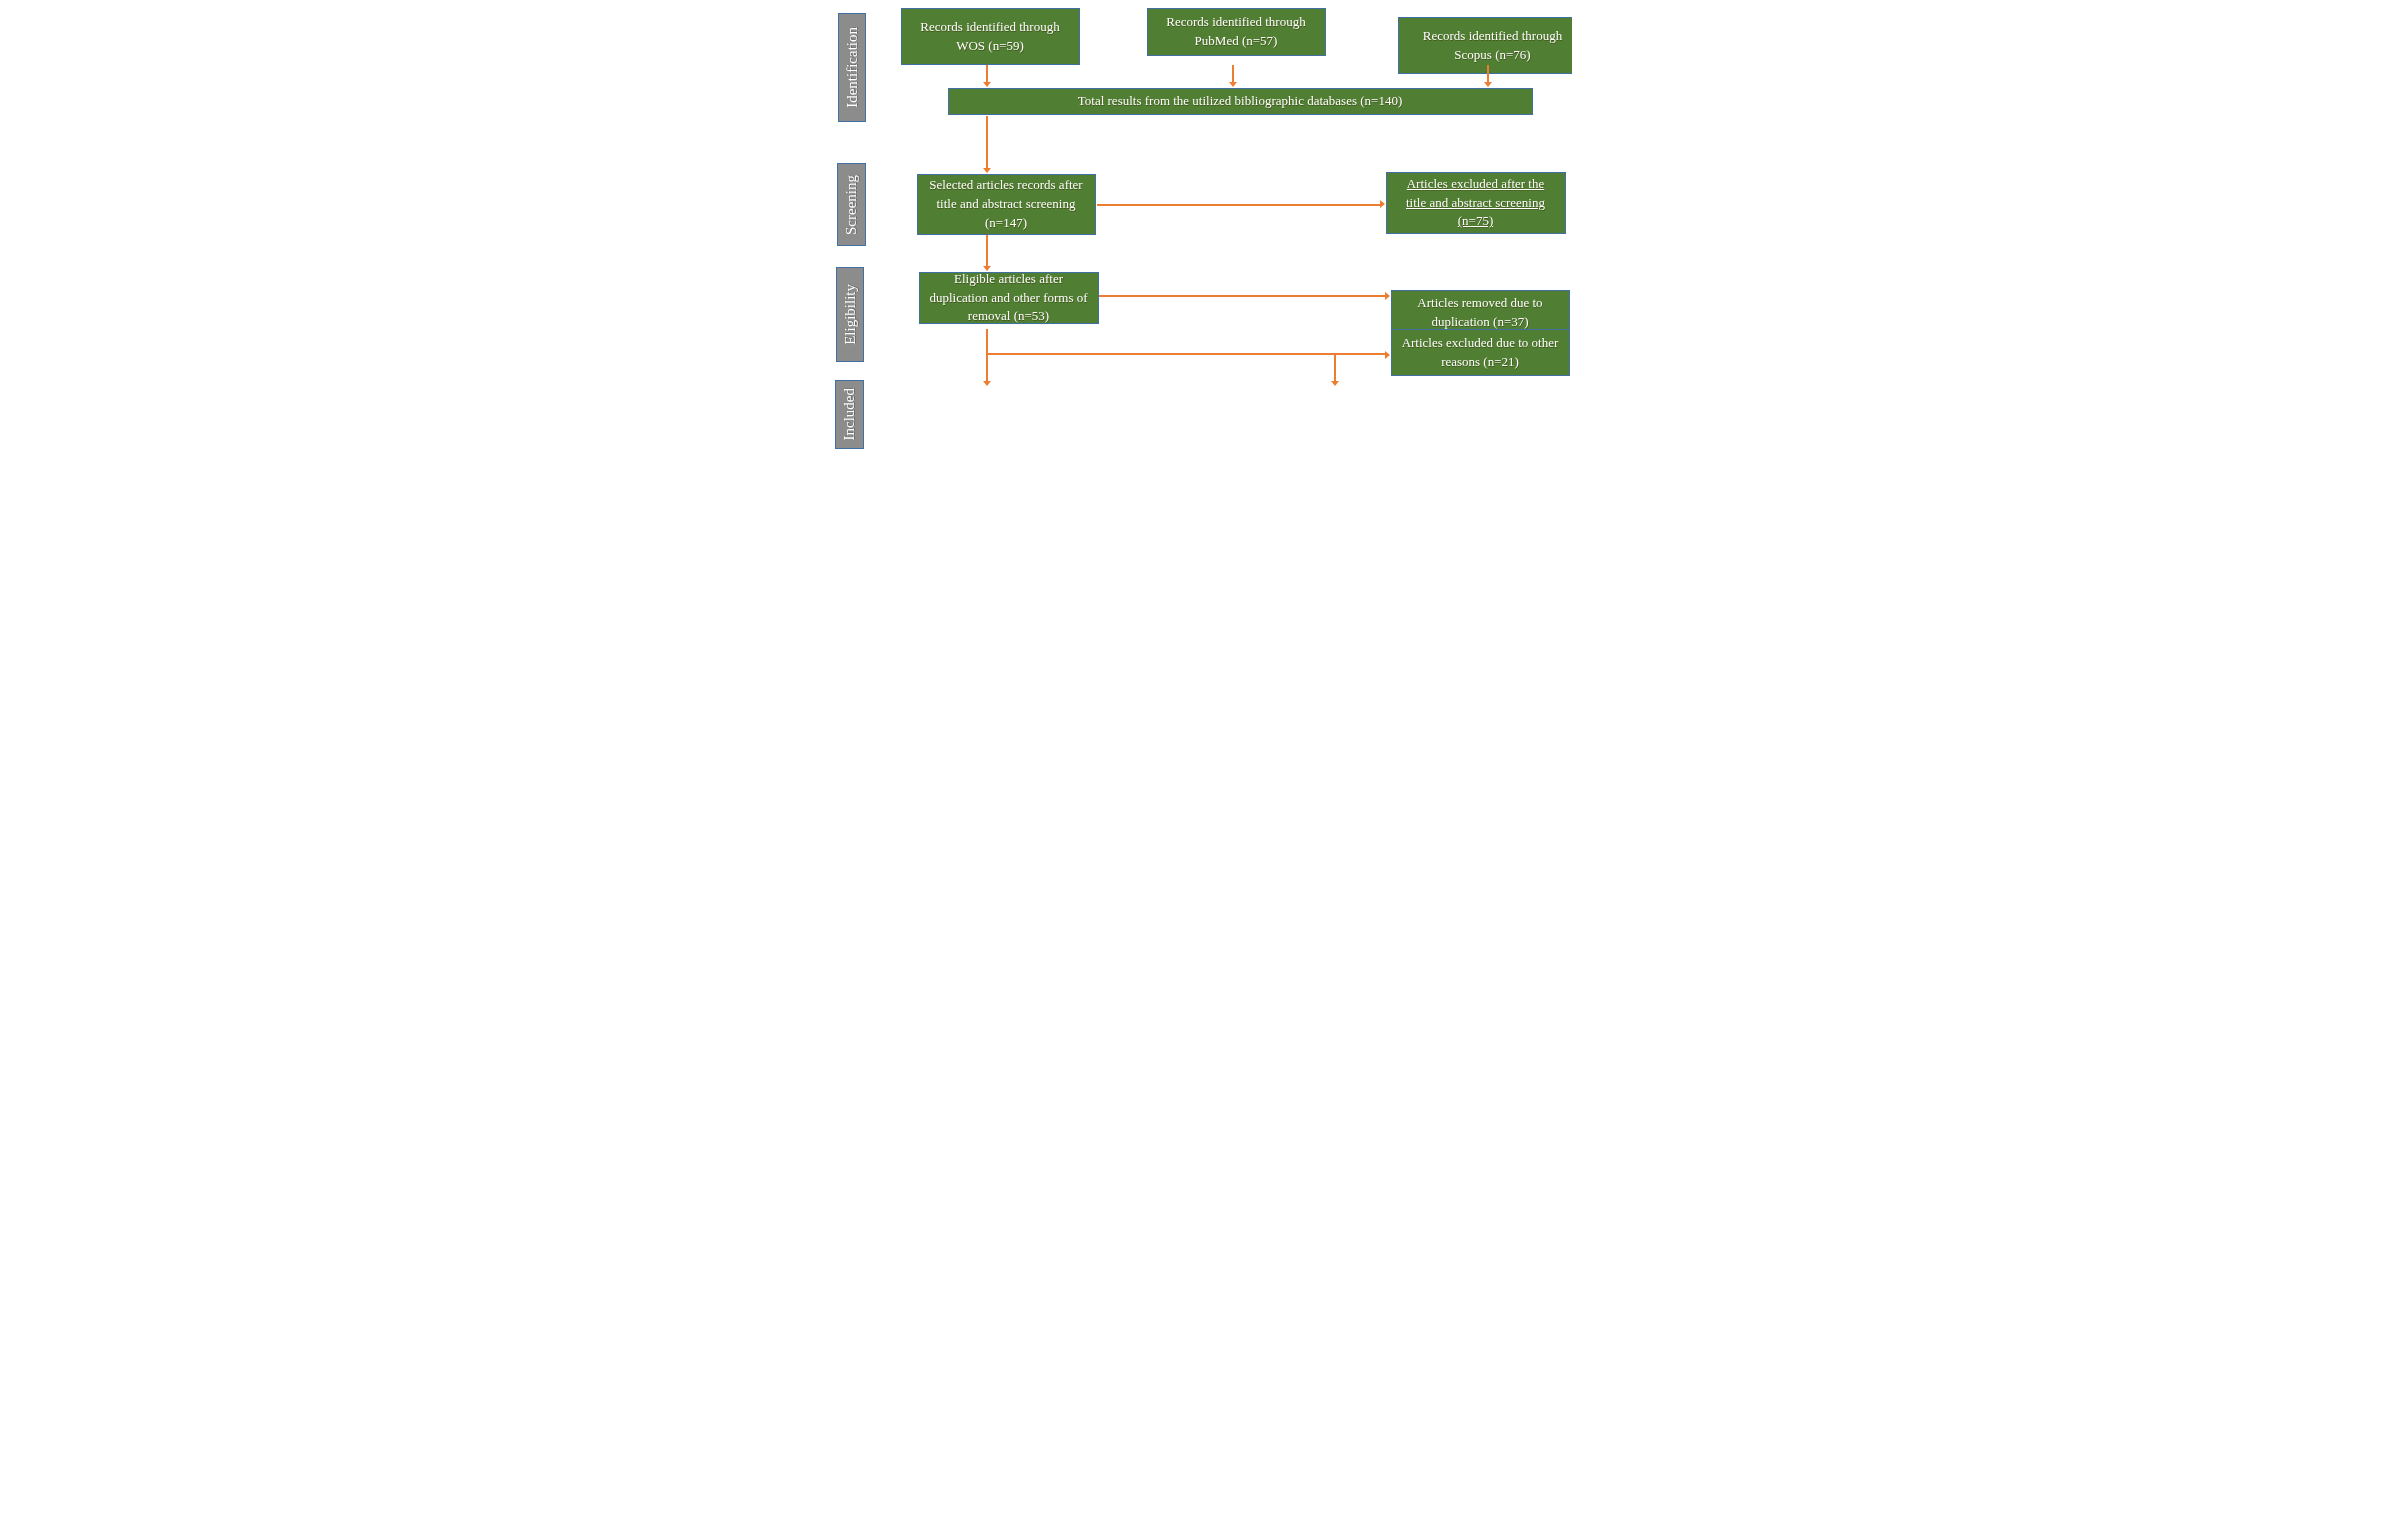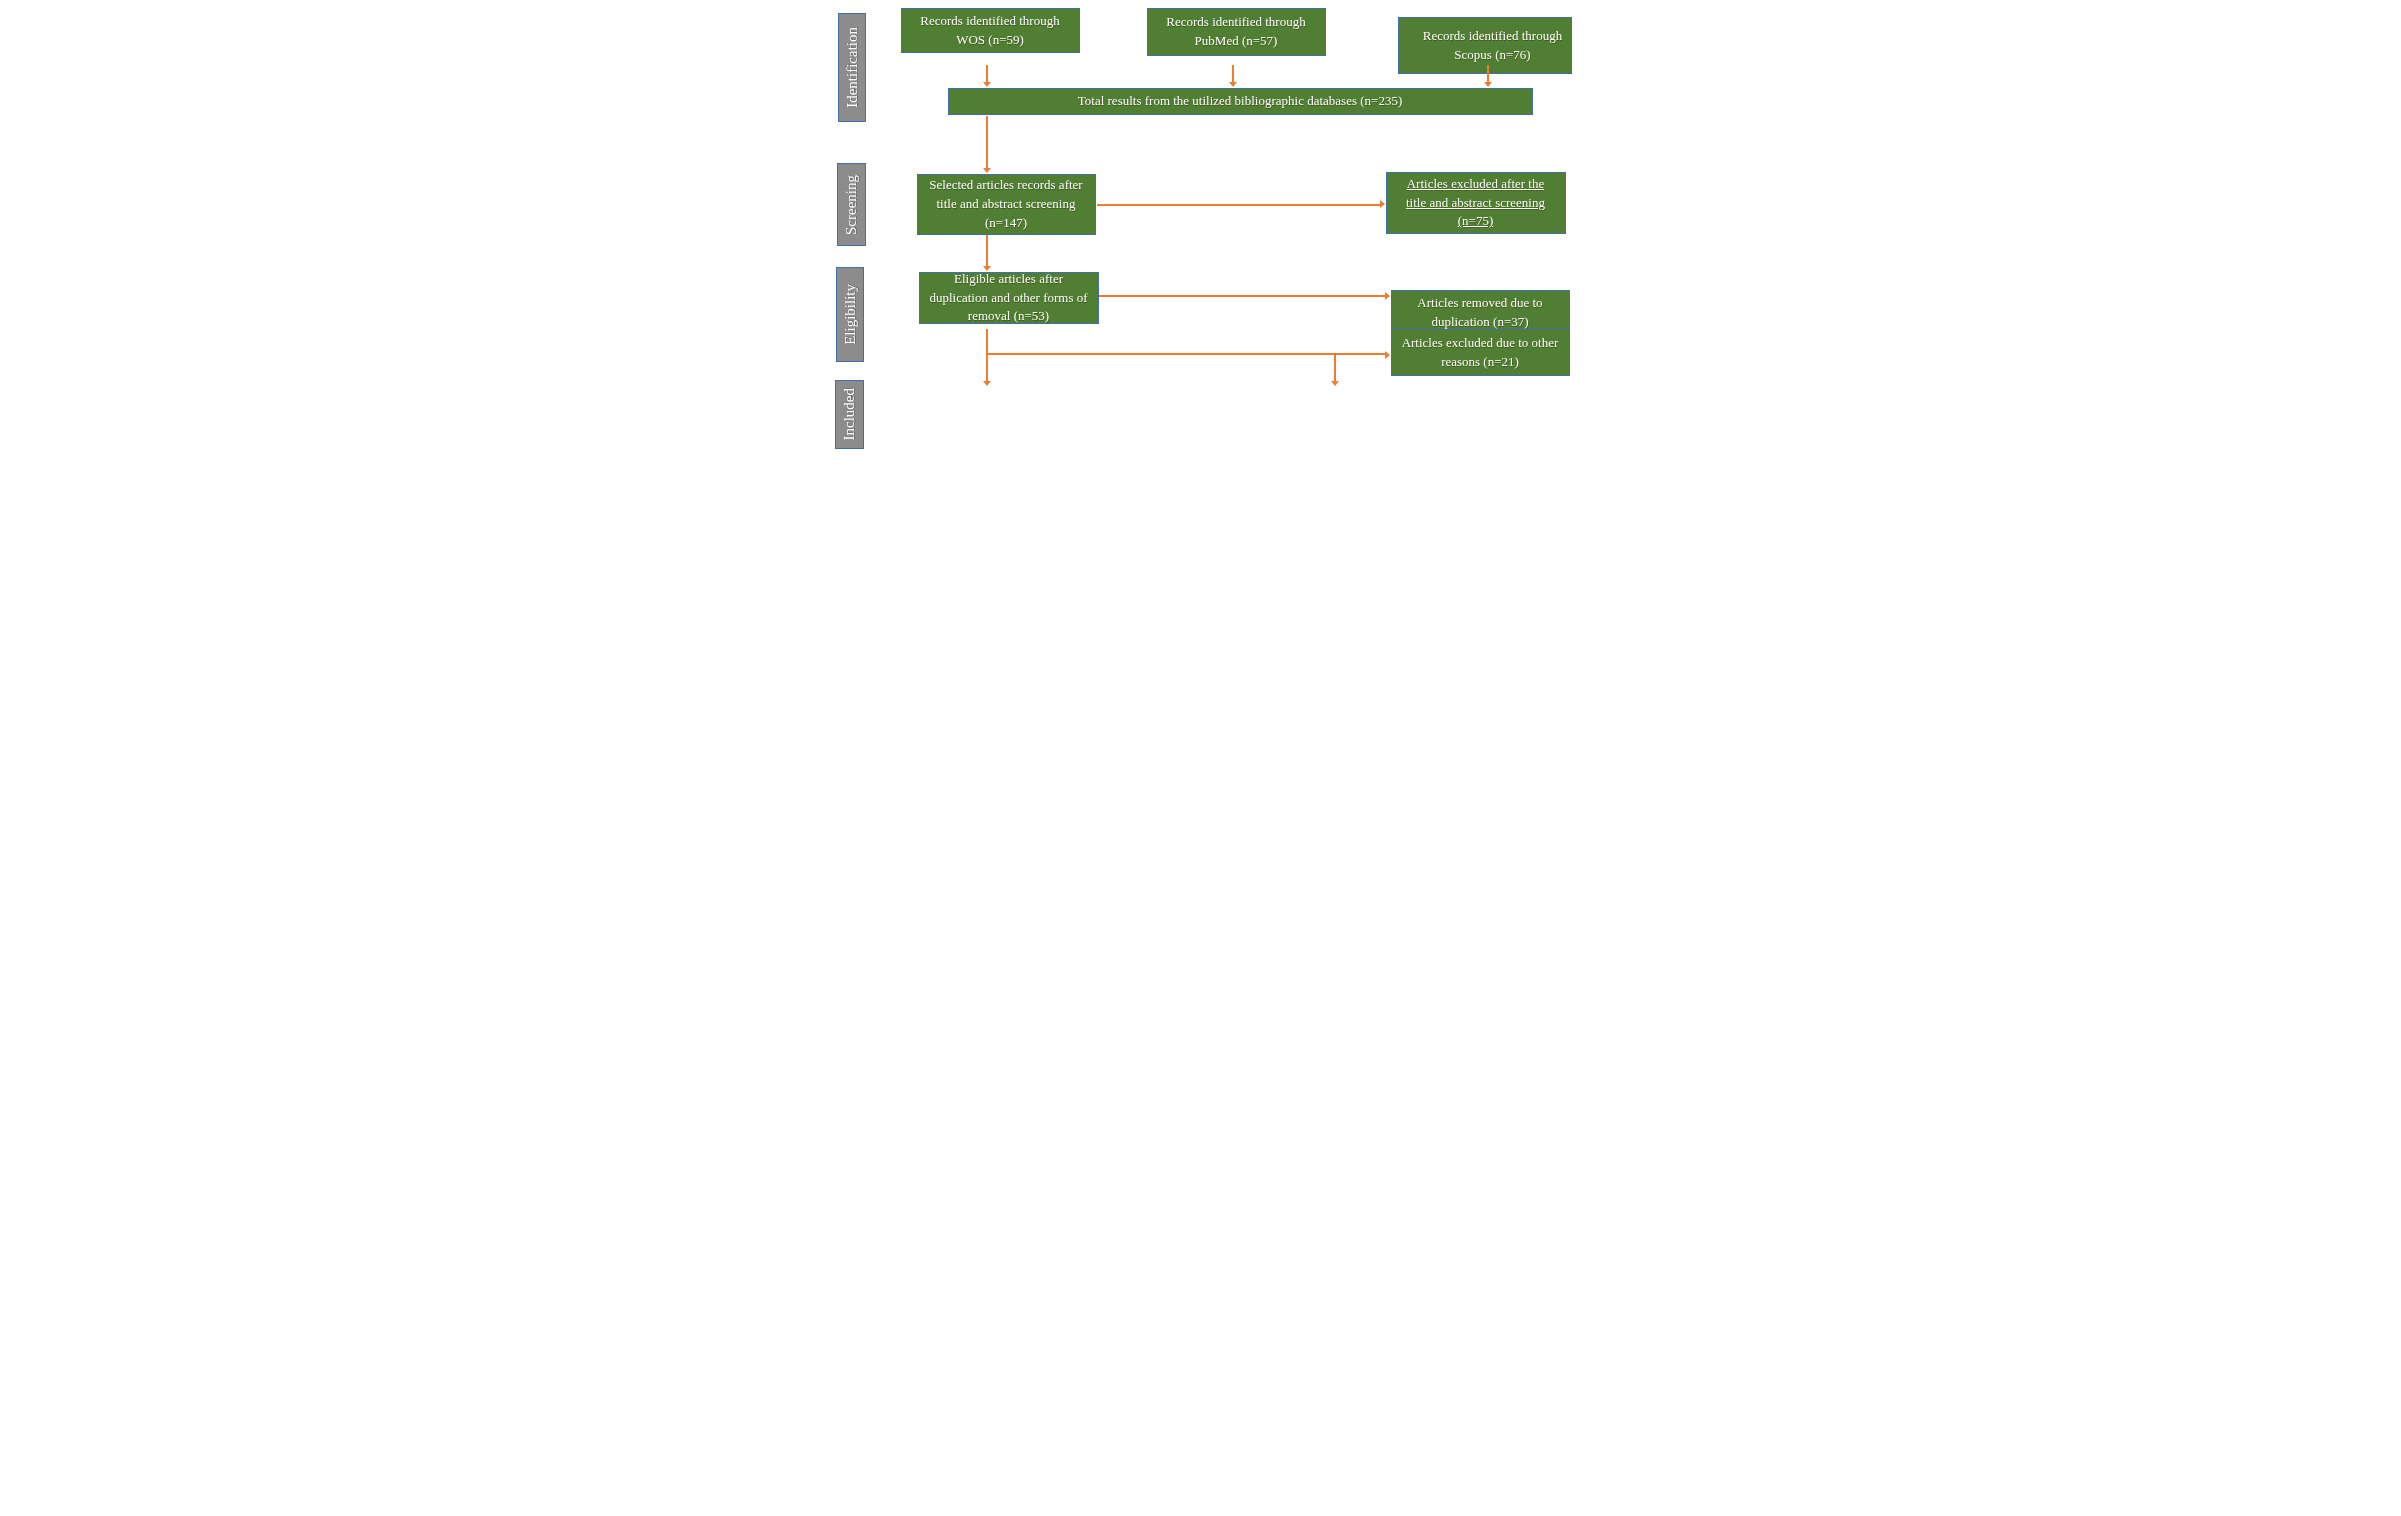--- a/index.html
+++ b/index.html
@@ -77,25 +77,25 @@
   <div class="stage" style="left:7.7px; top:163px; width:29px; height:83px;">
     <span>Screening</span>
   </div>
   <div class="stage" style="left:6.7px; top:267px; width:28px; height:95px;">
     <span>Eligibility</span>
   </div>
   <div class="stage" style="left:5.8px; top:380px; width:29px; height:69px;">
     <span>Included</span>
   </div>
 
-  <div class="gbox" style="left:71px; top:8.2px; width:179px; height:45px; padding:0 12.5px;">Records identified through WOS (n=59)</div>
+  <div class="gbox" style="left:71px; top:8.2px; width:179px; height:57px; padding:0 12.5px;">Records identified through WOS (n=59)</div>
   <div class="gbox" style="left:317px; top:8.2px; width:179px; height:48px; padding:0 12.5px;">Records identified through PubMed (n=57)</div>
   <div class="gbox" style="left:568px; top:17px; width:190px; height:57px; padding:0 10.6px;">Records identified through Scopus (n=76)</div>
 
-  <div class="gbox" style="left:118px; top:88px; width:585px; height:27px;">Total results from the utilized bibliographic databases (n=235)</div>
+  <div class="gbox" style="left:118px; top:88px; width:585px; height:27px;">Total results from the utilized bibliographic databases (n=140)</div>
 
   <div class="gbox" style="left:87px; top:174px; width:179px; height:61px; padding:0 6.7px;">Selected articles records after title and abstract screening (n=147)</div>
   <div class="gbox" style="left:556px; top:172px; width:180px; height:62px; padding:0 9.6px;text-decoration:underline;">Articles excluded after the title and abstract screening (n=75)</div>
 
   <div class="gbox" style="left:89px; top:272px; width:180px; height:52px; padding:0 7.7px;">Eligible articles after duplication and other forms of removal (n=53)</div>
   <div class="gbox" style="left:561px; top:290px; width:179px; height:46px; padding:0 7.7px;">Articles removed due to duplication (n=37)</div>
   <div class="gbox" style="left:561px; top:329px; width:179px; height:47px; padding:0 7.7px;">Articles excluded due to other reasons (n=21)</div>
 
 
   <div>

